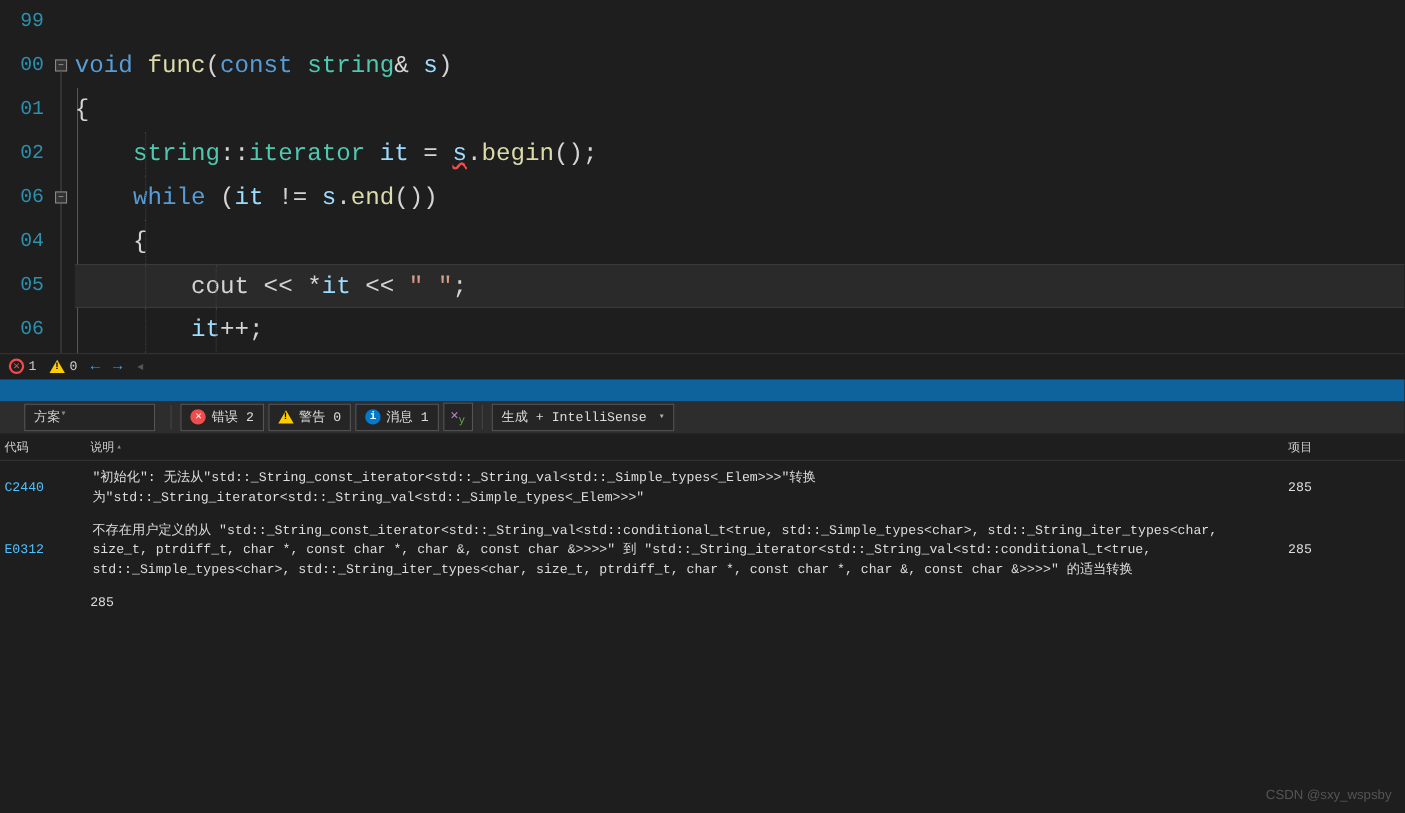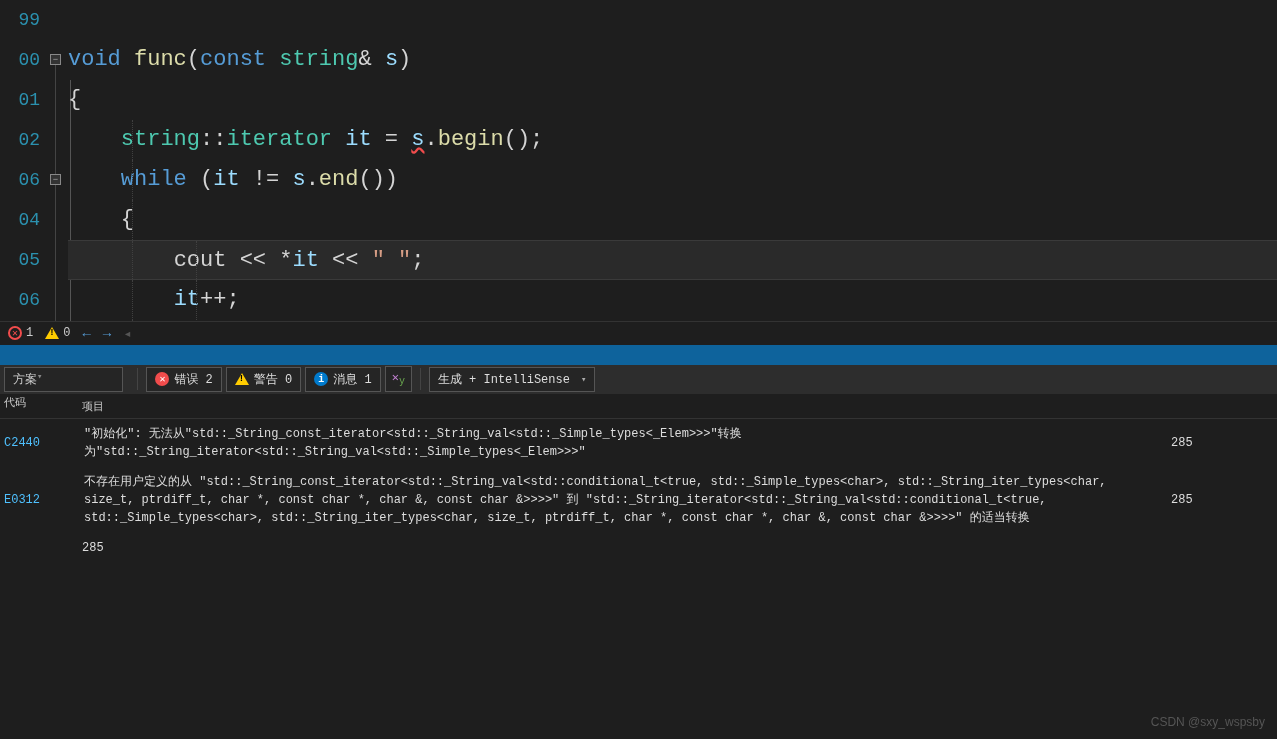--- a/index.html
+++ b/index.html
@@ -137,21 +137,21 @@
     .nav-arrow.disabled { color: #555; }
     .blue-bar {
       height: 20px;
       background: #0e639c;
     }
     .error-toolbar {
       height: 30px;
       background: #2d2d2d;
       display: flex;
       align-items: center;
-      padding: 0 4px;
+      padding: 0 22px;
       gap: 4px;
       border-bottom: 1px solid #1e1e1e;
       font-size: 12px;
     }
     .tb-item {
       display: flex;
       align-items: center;
       gap: 5px;
       padding: 3px 8px;
       border: 1px solid #555;
@@ -172,21 +172,21 @@
       cursor: pointer;
     }
     .error-header {
       height: 24px;
       background: #1e1e1e;
       display: flex;
       font-size: 11px;
       color: #ccc;
       border-bottom: 1px solid #333;
     }
-    .col-code { width: 78px; padding-left: 4px; display: flex; align-items: flex-start; gap: 2px; }
+    .col-code { width: 78px; padding-left: 4px; display: flex; align-items: center; gap: 2px; }
     .col-desc { flex: 1; padding-left: 4px; display: flex; align-items: center; gap: 2px; }
     .col-proj { width: 110px; padding-left: 4px; display: flex; align-items: center; }
     .sort-arrow { font-size: 8px; color: #888; }
     .error-list {
       flex: 1;
       overflow: hidden;
       font-size: 12px;
     }
     .error-row {
       display: flex;
@@ -304,20 +304,24 @@
   <div class="sep"></div>
   <div class="tb-item dropdown">
     <span>生成 + IntelliSense</span>
   </div>
 </div>
 
 <div class="error-header">
   <div class="col-code">
       <span>代码</span>
     </div>
+  <div class="col-desc">
+      <span>说明</span>
+      <span class="sort-arrow">▴</span>
+    </div>
   <div class="col-proj">
       <span>项目</span>
     </div>
 </div>
 
 <div class="error-list" style="position:relative">
   <div class="error-row">
     <div class="cell-code">C2440</div>
     <div class="cell-desc">"初始化": 无法从"std::_String_const_iterator&lt;std::_String_val&lt;std::_Simple_types&lt;_Elem&gt;&gt;&gt;"转换为"std::_String_iterator&lt;std::_String_val&lt;std::_Simple_types&lt;_Elem&gt;&gt;&gt;"</div>
     <div class="cell-proj">285</div>

